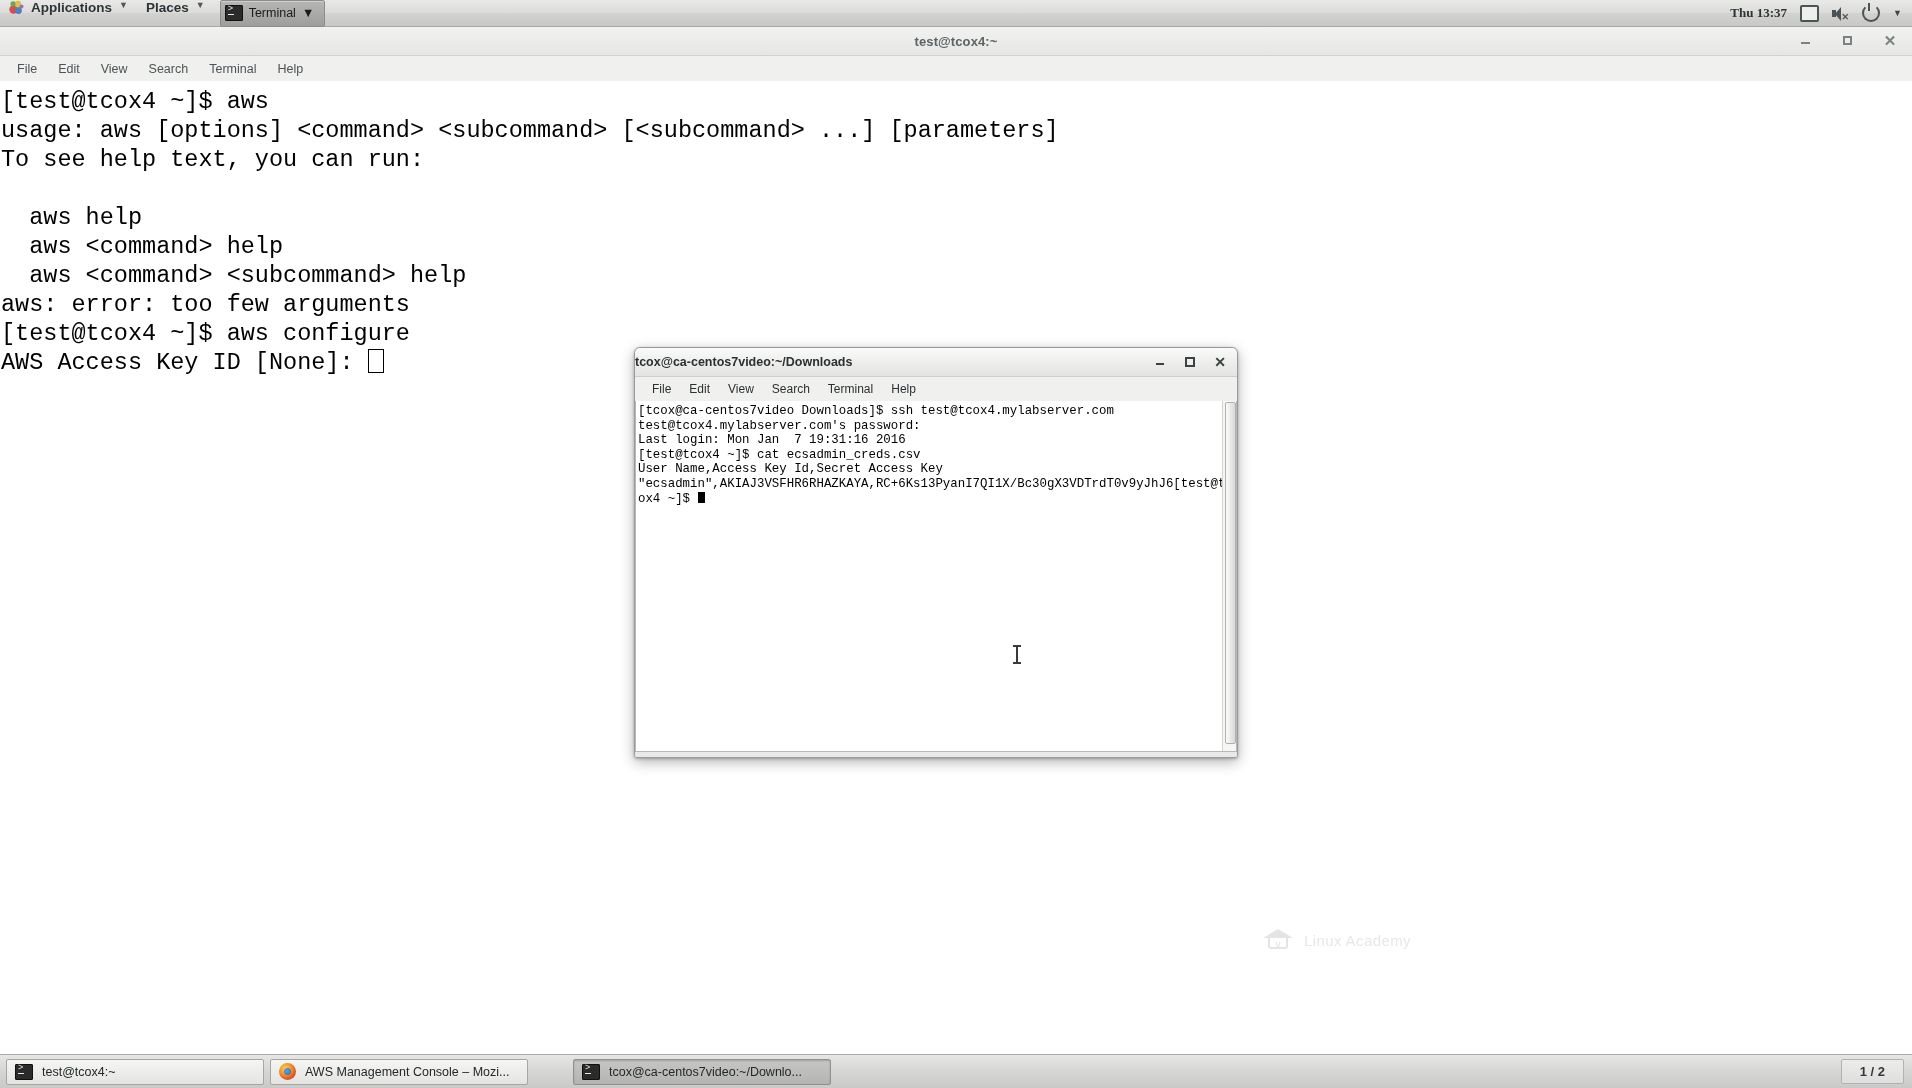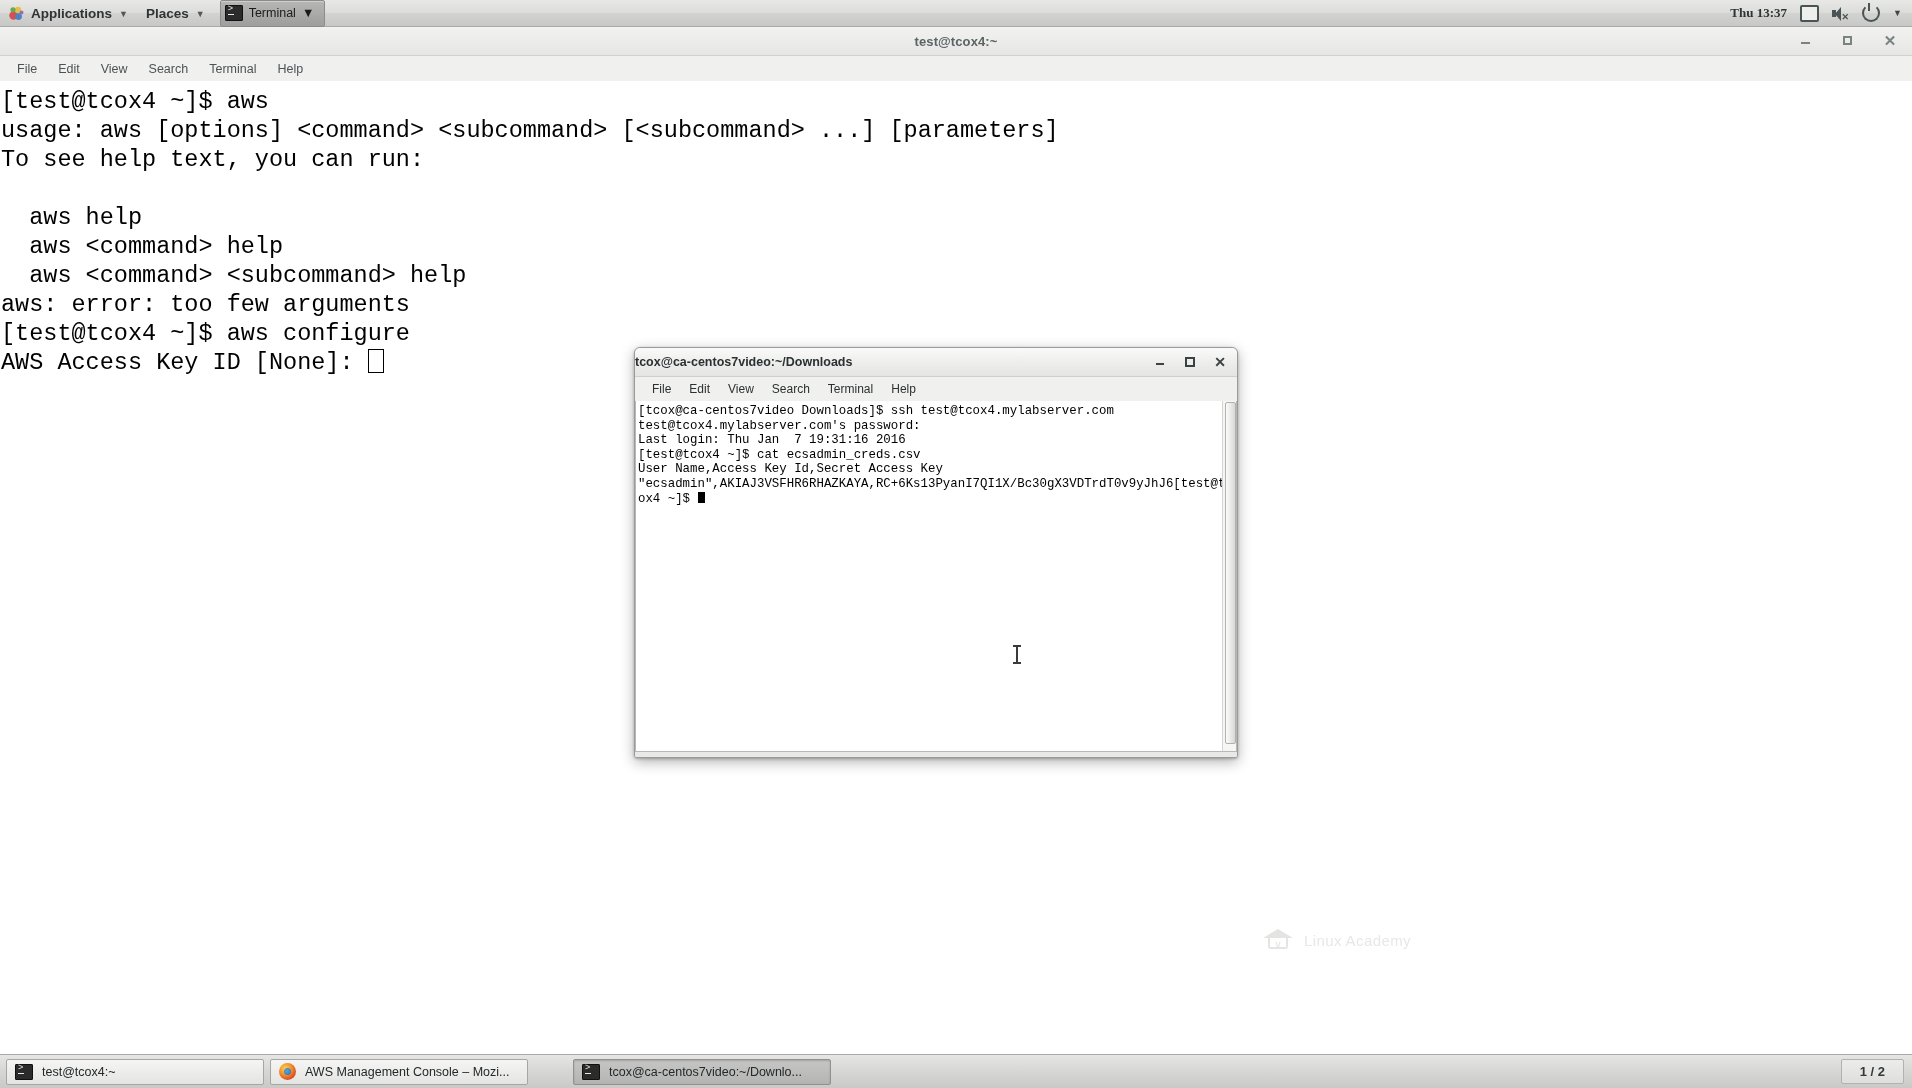--- a/index.html
+++ b/index.html
@@ -20,21 +20,21 @@
     background: linear-gradient(180deg, #e8e8e6 0%, #dcdcda 48%, #d2d2d0 52%, #c8c8c6 100%);
     border-bottom: 1px solid #a9a9a7;
     display: flex;
     align-items: center;
     box-sizing: border-box;
     font-size: 13px;
     color: #2e3436;
   }
   .panel-menu {
     display: flex;
-    align-items: center;
+    align-items: flex-start;
     height: 27px;
     padding: 0 9px;
     gap: 7px;
     cursor: default;
     font-weight: bold;
     font-size: 13.5px;
     color: #2e3436;
   }
   .panel-menu .caret {
     font-size: 9px;
@@ -582,21 +582,21 @@
     <span class="mi">Edit</span>
     <span class="mi">View</span>
     <span class="mi">Search</span>
     <span class="mi">Terminal</span>
     <span class="mi">Help</span>
   </div>
 
   <div id="second-term-body">
     <div id="second-term-text"><span>[tcox@ca-centos7video Downloads]$ ssh test@tcox4.mylabserver.com</span>
 <span>test@tcox4.mylabserver.com's password:</span>
-<span>Last login: Thu Jan  7 19:31:16 2016</span>
+<span>Last login: Mon Jan  7 19:31:16 2016</span>
 <span>[test@tcox4 ~]$ cat ecsadmin_creds.csv</span>
 <span>User Name,Access Key Id,Secret Access Key</span>
 <span>"ecsadmin",AKIAJ3VSFHR6RHAZKAYA,RC+6Ks13PyanI7QI1X/Bc30gX3VDTrdT0v9yJhJ6[test@tc</span>
 <span>ox4 ~]$ </span><span class="blockcur2"></span></div>
     <div id="second-scrollbar">
       <div class="thumb"></div>
     </div>
   </div>
   <div id="second-bottom-edge"></div>
 </div>

